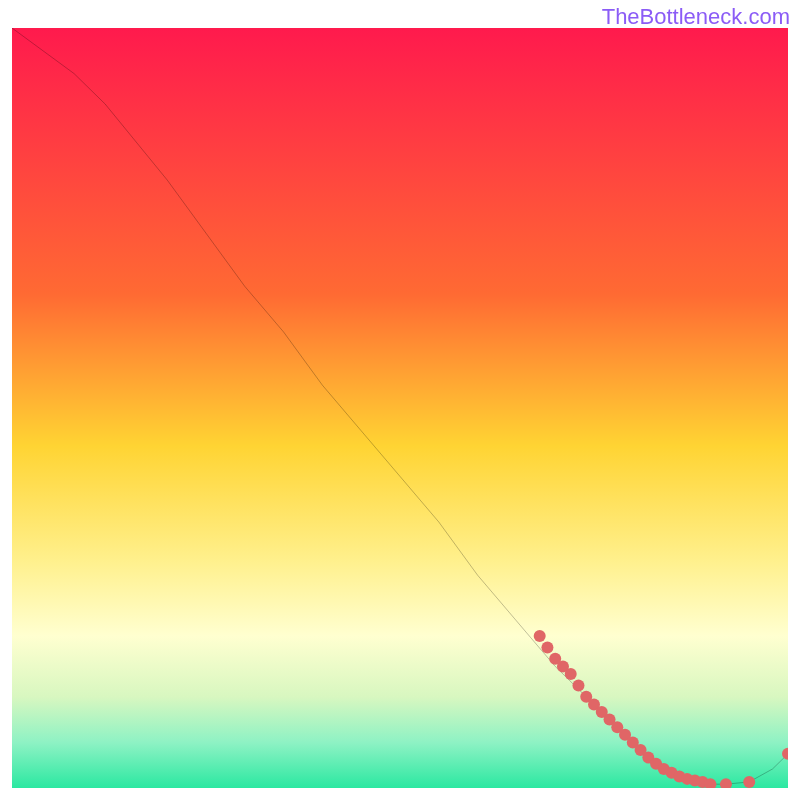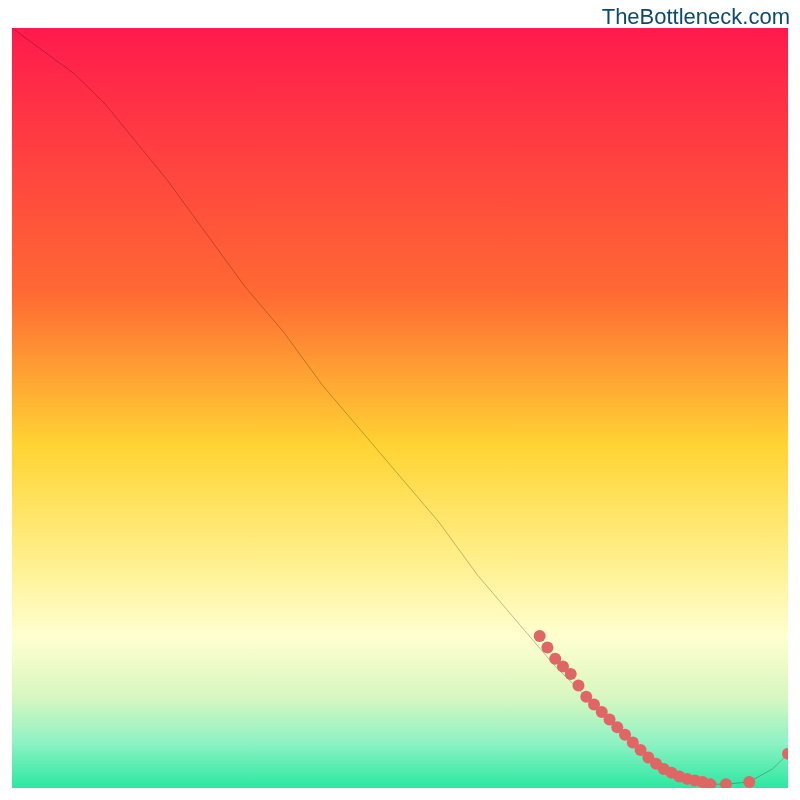--- a/index.html
+++ b/index.html
@@ -10,21 +10,21 @@
     position: relative;
     font-family: Arial, Helvetica, sans-serif;
     overflow: hidden;
   }
   .watermark {
     position: absolute;
     top: 4px;
     right: 10px;
     font-size: 22px;
     font-weight: 500;
-    color: #0c4a6e;
+    color: #8b5cf6;
     z-index: 10;
     text-align: center;
   }
   .plot-area {
     position: absolute;
     left: 12px;
     top: 28px;
     width: 776px;
     height: 760px;
   }

